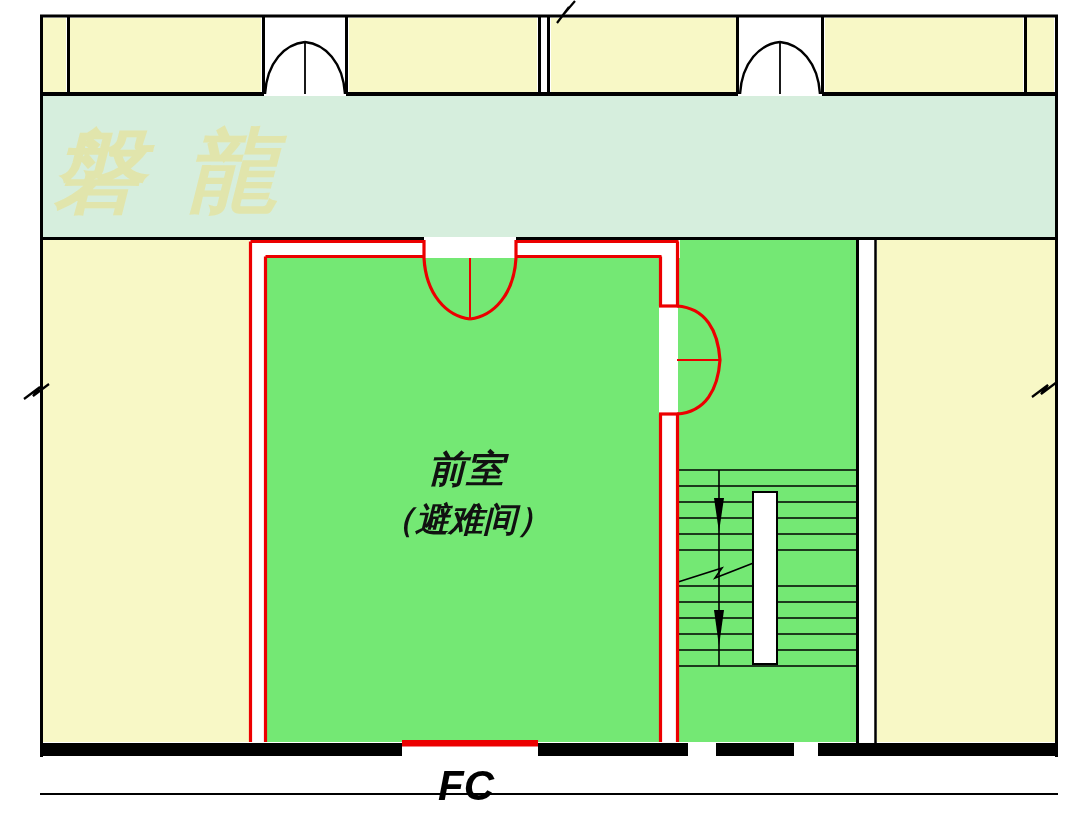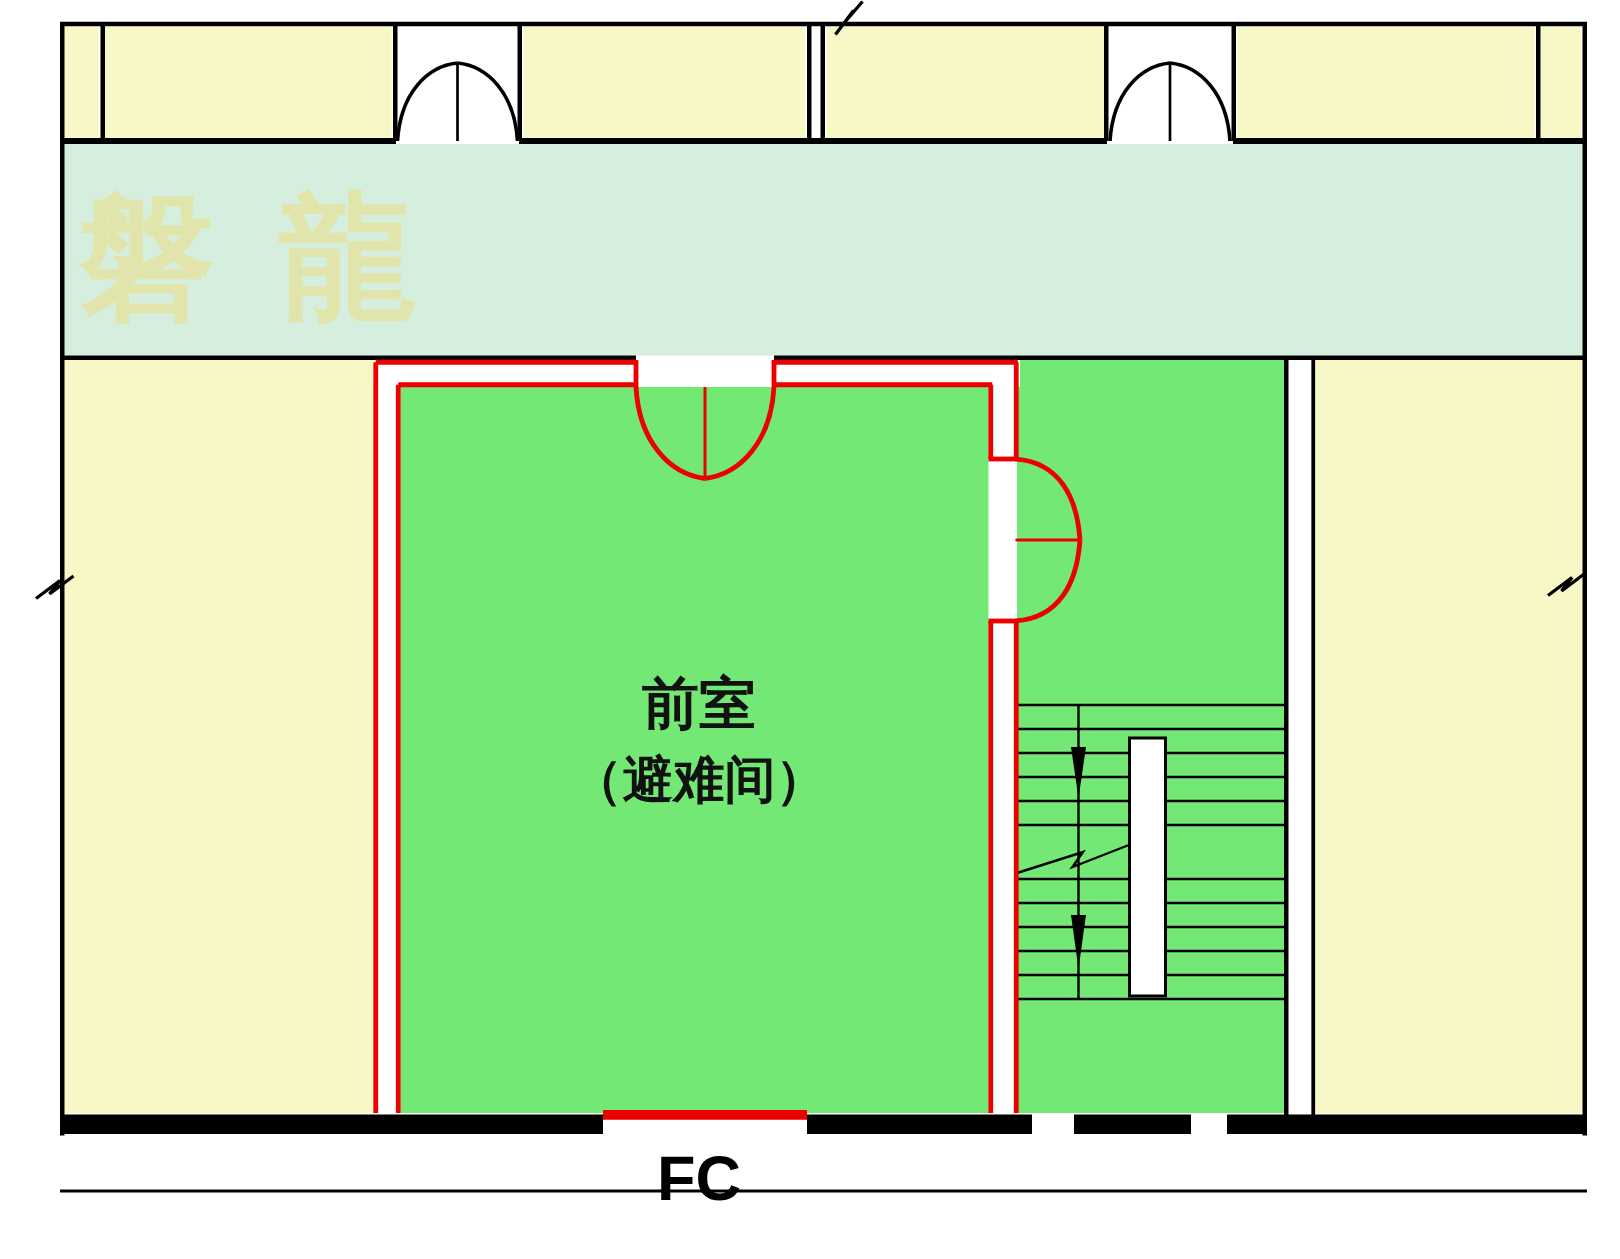--- a/index.html
+++ b/index.html
@@ -1,16 +1,16 @@
 <!DOCTYPE html>
 <html><head>
 <meta charset="utf-8">
 <style>
   html,body{margin:0;padding:0;background:#ffffff;}
-  .plan-wrap{position:relative;width:1080px;height:839px;background:#fff;overflow:hidden;}
+  .plan-wrap{position:relative;width:1080px;height:839px;background:#fff;overflow:hidden;font-style:italic;}
   svg{display:block;}
   text{font-family:"Liberation Sans","DejaVu Sans",sans-serif;}
   .room-label{font-weight:600;fill:#111;}
   .fc-label{font-weight:700;fill:#000;}
   .watermark{font-weight:700;opacity:.85;}
 </style>
 </head>
 <body>
 
 <div class="plan-wrap">

